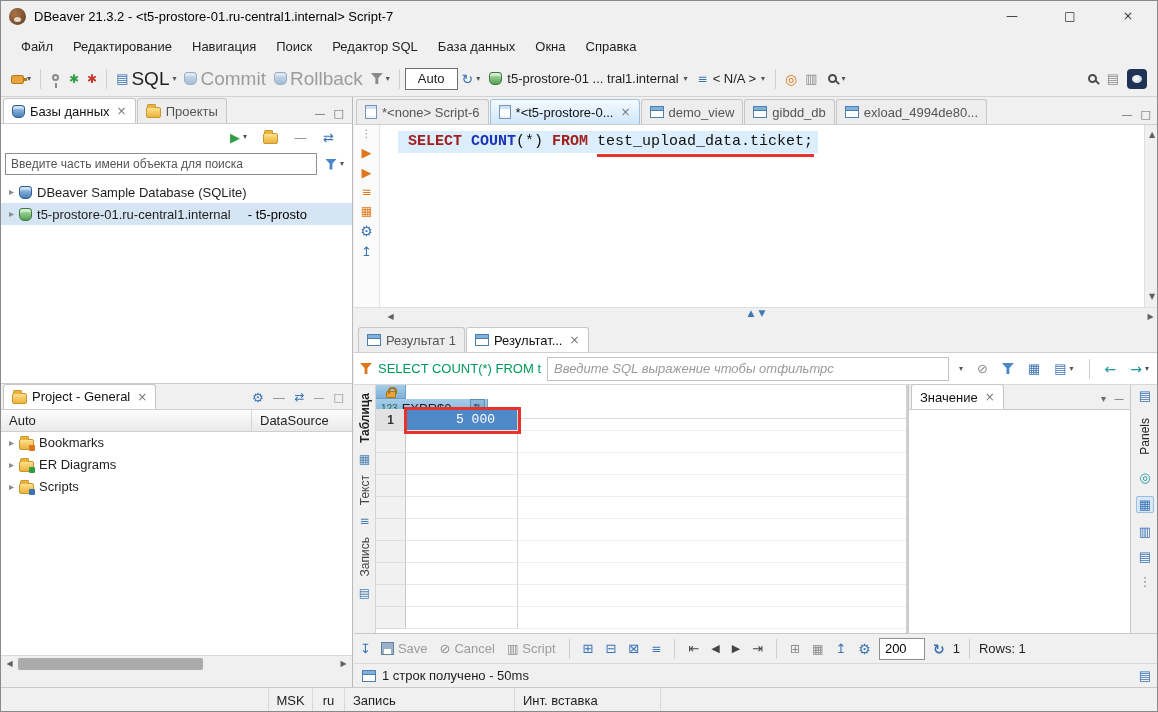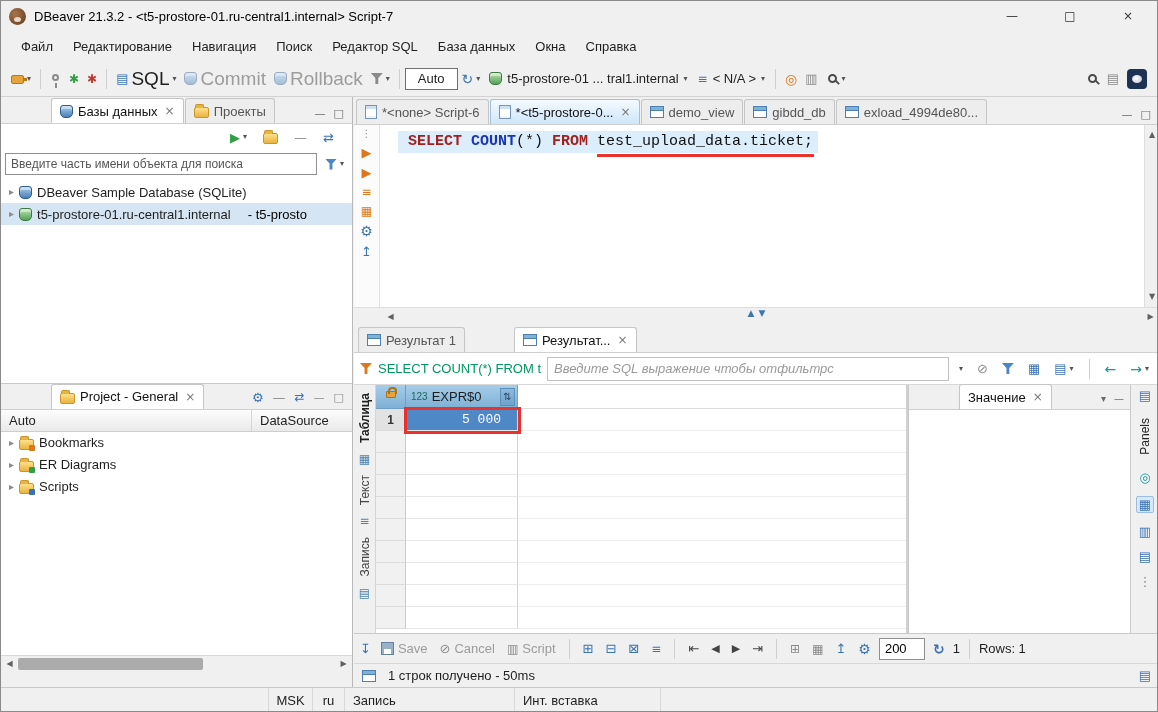--- a/index.html
+++ b/index.html
@@ -62,21 +62,21 @@
   .c-green { color:#2f9e44; } .c-gray { color:#8a8a8a; } .c-teal { color:#1b98a0; }
   .c-dark { color:#444; }
 
   
   .workspace { position:absolute; left:0; top:96px; width:1158px; height:590px; }
 
   
   .left-panel { position:absolute; left:0; top:0; width:352px; height:590px; background:#fff; border-right:1px solid #b9b9b9; display:flex; flex-direction:column; }
   .tabs-row { height:27px; background:#f0f0f0; display:flex; align-items:flex-end; border-bottom:1px solid #cfcfcf; padding-left:2px; flex:none; }
   .tab { height:25px; display:flex; align-items:center; gap:5px; padding:0 8px; border:1px solid #c6c6c6; border-bottom:none; border-radius:3px 3px 0 0; background:#ededed; color:#555; margin-right:1px; white-space:nowrap; }
-  .tab.active { background:#fff; color:#111;margin-left:48px; }
+  .tab.active { background:#fff; color:#111; }
   .tab.active-blue { background:linear-gradient(#f4faff,#cfe6fa); border-color:#9ec1e0; color:#111; }
   .tab .x { color:#777; font-size:12px; margin-left:2px; }
   .tabs-right { margin-left:auto; display:flex; gap:8px; padding:0 8px 4px 0; color:#6a6a6a; font-size:11px; }
 
   .panel-toolbar { height:26px; background:#fff; display:flex; align-items:center; justify-content:flex-end; gap:8px; padding-right:14px; flex:none; }
   .search-row { height:28px; display:flex; align-items:center; gap:4px; padding:0 4px; flex:none; }
   .search-row input { flex:1; height:22px; border:1px solid #8f8f8f; padding:0 5px; font-family:"Liberation Sans",sans-serif; font-size:12px; }
   .search-row input::placeholder { color:#555; opacity:1; }
 
   .tree { flex:none; padding-top:3px; }
@@ -124,50 +124,50 @@
   .filter-input { flex:1; height:24px; border:1px solid #c2c2c2; padding:0 6px; font-size:13px; font-family:"Liberation Sans",sans-serif; }
   .filter-input::placeholder { color:#9a9a9a; font-style:italic; opacity:1; }
 
   .results-body { height:248px; display:flex; flex:none; }
   .side-tabs { width:22px; background:#f0f0f0; border-right:1px solid #d4d4d4; display:flex; flex-direction:column; align-items:center; gap:6px; padding-top:4px; }
   .vlabel { writing-mode:vertical-rl; transform:rotate(180deg); font-size:12px; color:#222; padding:4px 0; }
   .vlabel.dim { color:#444; }
   .side-icon { font-size:12px; color:#4a7fb0; }
 
   .grid-main { flex:1; position:relative; background:#fff; overflow:hidden; }
-  .grid-header { height:24px; display:flex; }
+  .grid-header { height:24px; display:flex;flex-direction:column; }
   .hdr-rownum { width:30px; background:linear-gradient(#a6cde9,#7fb0d6); border-right:1px solid #6f9fc8; border-bottom:1px solid #6f9fc8; display:flex; justify-content:center; }
   .hdr-col { width:112px; background:linear-gradient(#a6cde9,#7fb0d6); border-right:1px solid #6f9fc8; border-bottom:1px solid #6f9fc8; display:flex; align-items:center; gap:4px; padding:0 2px 0 5px; }
   .hdr-type { color:#1d6b4f; font-size:10px; }
   .hdr-name { font-size:13px; }
   .hdr-sort { margin-left:auto; width:15px; height:18px; background:linear-gradient(#8db9dd,#6fa3cc); border:1px solid #5e8fb8; display:flex; align-items:center; justify-content:center; font-size:10px; color:#28465e; }
   .hdr-rest { flex:1; border-bottom:1px solid #dcdcdc; }
   .grow { height:22px; display:flex; }
   .cell-rownum { width:30px; background:#f1f1f1; border-right:1px solid #c9c9c9; border-bottom:1px solid #dcdcdc; display:flex; align-items:center; justify-content:center; font-size:12px; color:#333; }
   .grow.first .cell-rownum { background:#e2e2e2; font-weight:bold; }
   .cell-data { width:112px; border-right:1px solid #d4d4d4; border-bottom:1px solid #e8e8e8; }
-  .grow.first .cell-data { background:#4f88c7; color:#fff; display:flex; align-items:center; justify-content:flex-end; padding-right:16px; font-family:"Liberation Mono","DejaVu Sans Mono",monospace; font-size:13px; }
+  .grow.first .cell-data { background:#4f88c7; color:#fff; display:flex; align-items:center; justify-content:flex-end; padding-right:22px; font-family:"Liberation Mono","DejaVu Sans Mono",monospace; font-size:13px; }
   .cell-rest { flex:1; border-bottom:1px solid #eeeeee; }
   .annotation-box { position:absolute; left:28px; top:22px; width:117px; height:27px; border:3px solid #e8322b; pointer-events:none; }
 
   .value-splitter { width:2px; background:#d0d0d0; }
   .value-panel { width:222px; background:#fff; border-left:1px solid #c9c9c9; display:flex; flex-direction:column; }
   .vp-head { height:25px; background:#f0f0f0; border-bottom:1px solid #cfcfcf; display:flex; align-items:flex-end; padding-left:2px; }
   .vp-icons { margin-left:auto; display:flex; gap:8px; padding:0 6px 5px 0; color:#6a6a6a; font-size:10px; }
   .vp-content { padding:6px 10px; }
 
   .panels-strip { width:29px; background:#f0f0f0; border-left:1px solid #c9c9c9; display:flex; flex-direction:column; align-items:center; gap:12px; padding-top:4px; }
   .panels-strip .vlabel { font-size:12px; color:#222; }
   .pi { font-size:13px; }
   .pi.active { background:#d8e8f8; border:1px solid #9cbede; border-radius:2px; padding:1px 2px; }
 
   .results-toolbar { height:30px; background:#f0f0f0; border-top:1px solid #c9c9c9; display:flex; align-items:center; gap:4px; padding:0 4px; flex:none; }
   .rt-btn { display:flex; align-items:center; gap:4px; padding:2px 4px; border-radius:2px; flex:none; }
   .page-input { width:46px; height:22px; border:1px solid #8f8f8f; text-align:left; padding:0 5px; font-size:13px; font-family:"Liberation Sans",sans-serif; background:#fff; }
-  .results-status { height:24px; background:#f0f0f0; border-top:1px solid #d8d8d8; display:flex; align-items:center; gap:12px; padding:0 8px; flex:none; }
+  .results-status { height:24px; background:#f0f0f0; border-top:1px solid #d8d8d8; display:flex; align-items:center; gap:6px; padding:0 8px; flex:none; }
 
   
   .statusbar { position:absolute; left:0; top:686px; width:1158px; height:26px; background:#f0f0f0; border-top:1px solid #c9c9c9; display:flex; align-items:stretch; }
   .sb-seg { display:flex; align-items:center; border-right:1px solid #d8d8d8; padding:0 8px; white-space:nowrap; }
   .sb-seg.first { width:268px; border-left:none; }
   .sb-center { justify-content:center; }
 </style>
 </head>
 <body>
 

